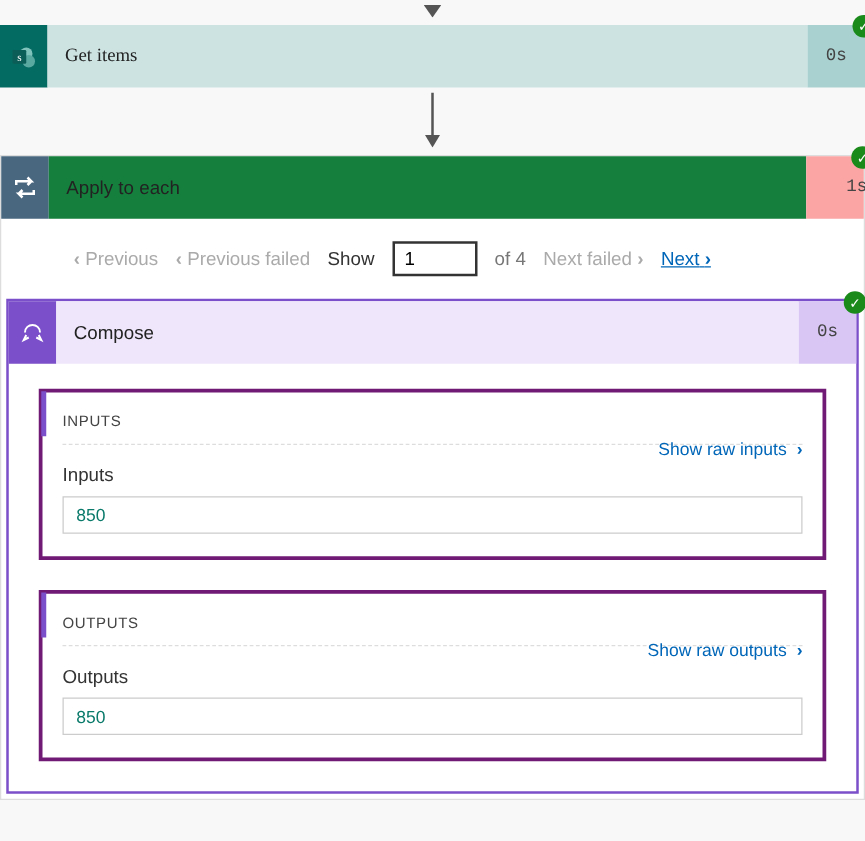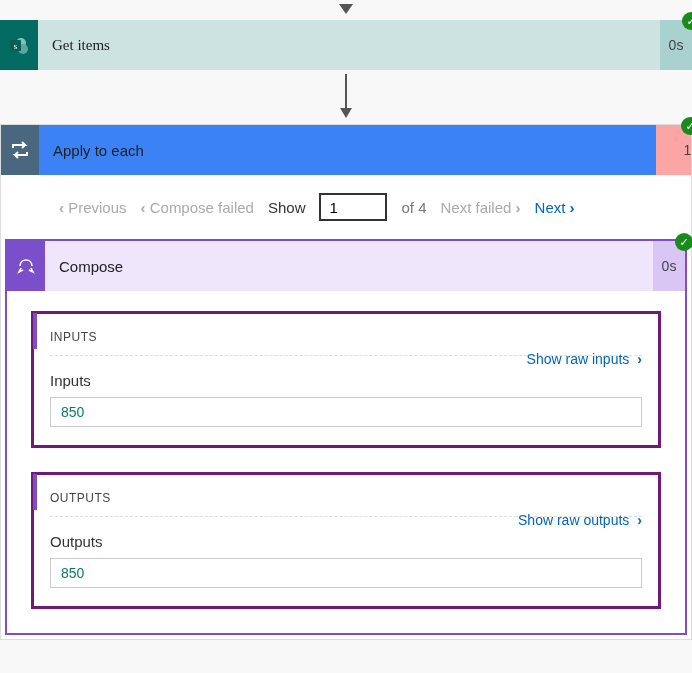--- a/index.html
+++ b/index.html
@@ -34,26 +34,27 @@
   }
   .step .title-cell {
     flex: 1;
     display: flex;
     align-items: center;
     padding: 0 14px;
     font-size: 15px;
     color: #222;
   }
   .step .time-cell {
-    width: 32px;
+    width: 46px;
     display: flex;
     align-items: center;
     justify-content: center;
     font-size: 14px;
     color: #444;
+    font-family: Liberation Mono, monospace;
   }
   .badge {
     position: absolute;
     top: -8px;
     right: -8px;
     width: 18px;
     height: 18px;
     border-radius: 50%;
     background: #1a8a1a;
     color: #fff;
@@ -70,33 +71,33 @@
   .step-getitems .time-cell  { background: #a8d1cf; }
 
   
   .apply-container {
     position: relative;
     background: #fff;
     border: 1px solid #ddd;
   }
   .step-apply { border: none; }
   .step-apply .icon-cell { background: #4a6780; }
-  .step-apply .title-cell { background: #3b82f6; }
+  .step-apply .title-cell { background: #15803d; }
   .step-apply .time-cell  { background: #fca5a5; padding-left: 35px; }
 
   .pager {
     display: flex;
     align-items: center;
     gap: 14px;
     padding: 18px 20px 18px 58px;
     color: #999;
     font-size: 15px;
   }
   .pager .disabled { color: #aaa; cursor: default; }
-  .pager .enabled { color: #0066b8; cursor: pointer; }
+  .pager .enabled { color: #0066b8; cursor: pointer; text-decoration: underline; }
   .pager .show-label { color: #333; }
   .pager input {
     width: 68px;
     height: 28px;
     border: 2px solid #333;
     padding: 2px 8px;
     font-size: 15px;
   }
   .pager .of-text { color: #777; }
 
@@ -206,21 +207,21 @@
         <path d="M17 12 V15 H5 L8 18 M5 15 L8 12"></path>
       </svg>
     </div>
     <div class="title-cell">Apply to each</div>
     <div class="time-cell">1s</div>
     <div class="badge">✓</div>
   </div>
 
   <div class="pager">
     <span class="disabled"><span class="chev-gray">‹</span> <span>Previous</span></span>
-    <span class="disabled"><span class="chev-gray">‹</span> <span>Compose failed</span></span>
+    <span class="disabled"><span class="chev-gray">‹</span> <span>Previous failed</span></span>
     <span class="show-label">Show</span>
     <input type="text" value="1" style="">
     <span class="of-text">of 4</span>
     <span class="disabled"><span>Next failed</span> <span class="chev-gray">›</span></span>
     <span class="enabled"><span>Next</span> <span class="chev-blue">›</span></span>
   </div>
 
   <div class="compose-wrap">
 
     <div class="step step-compose">

